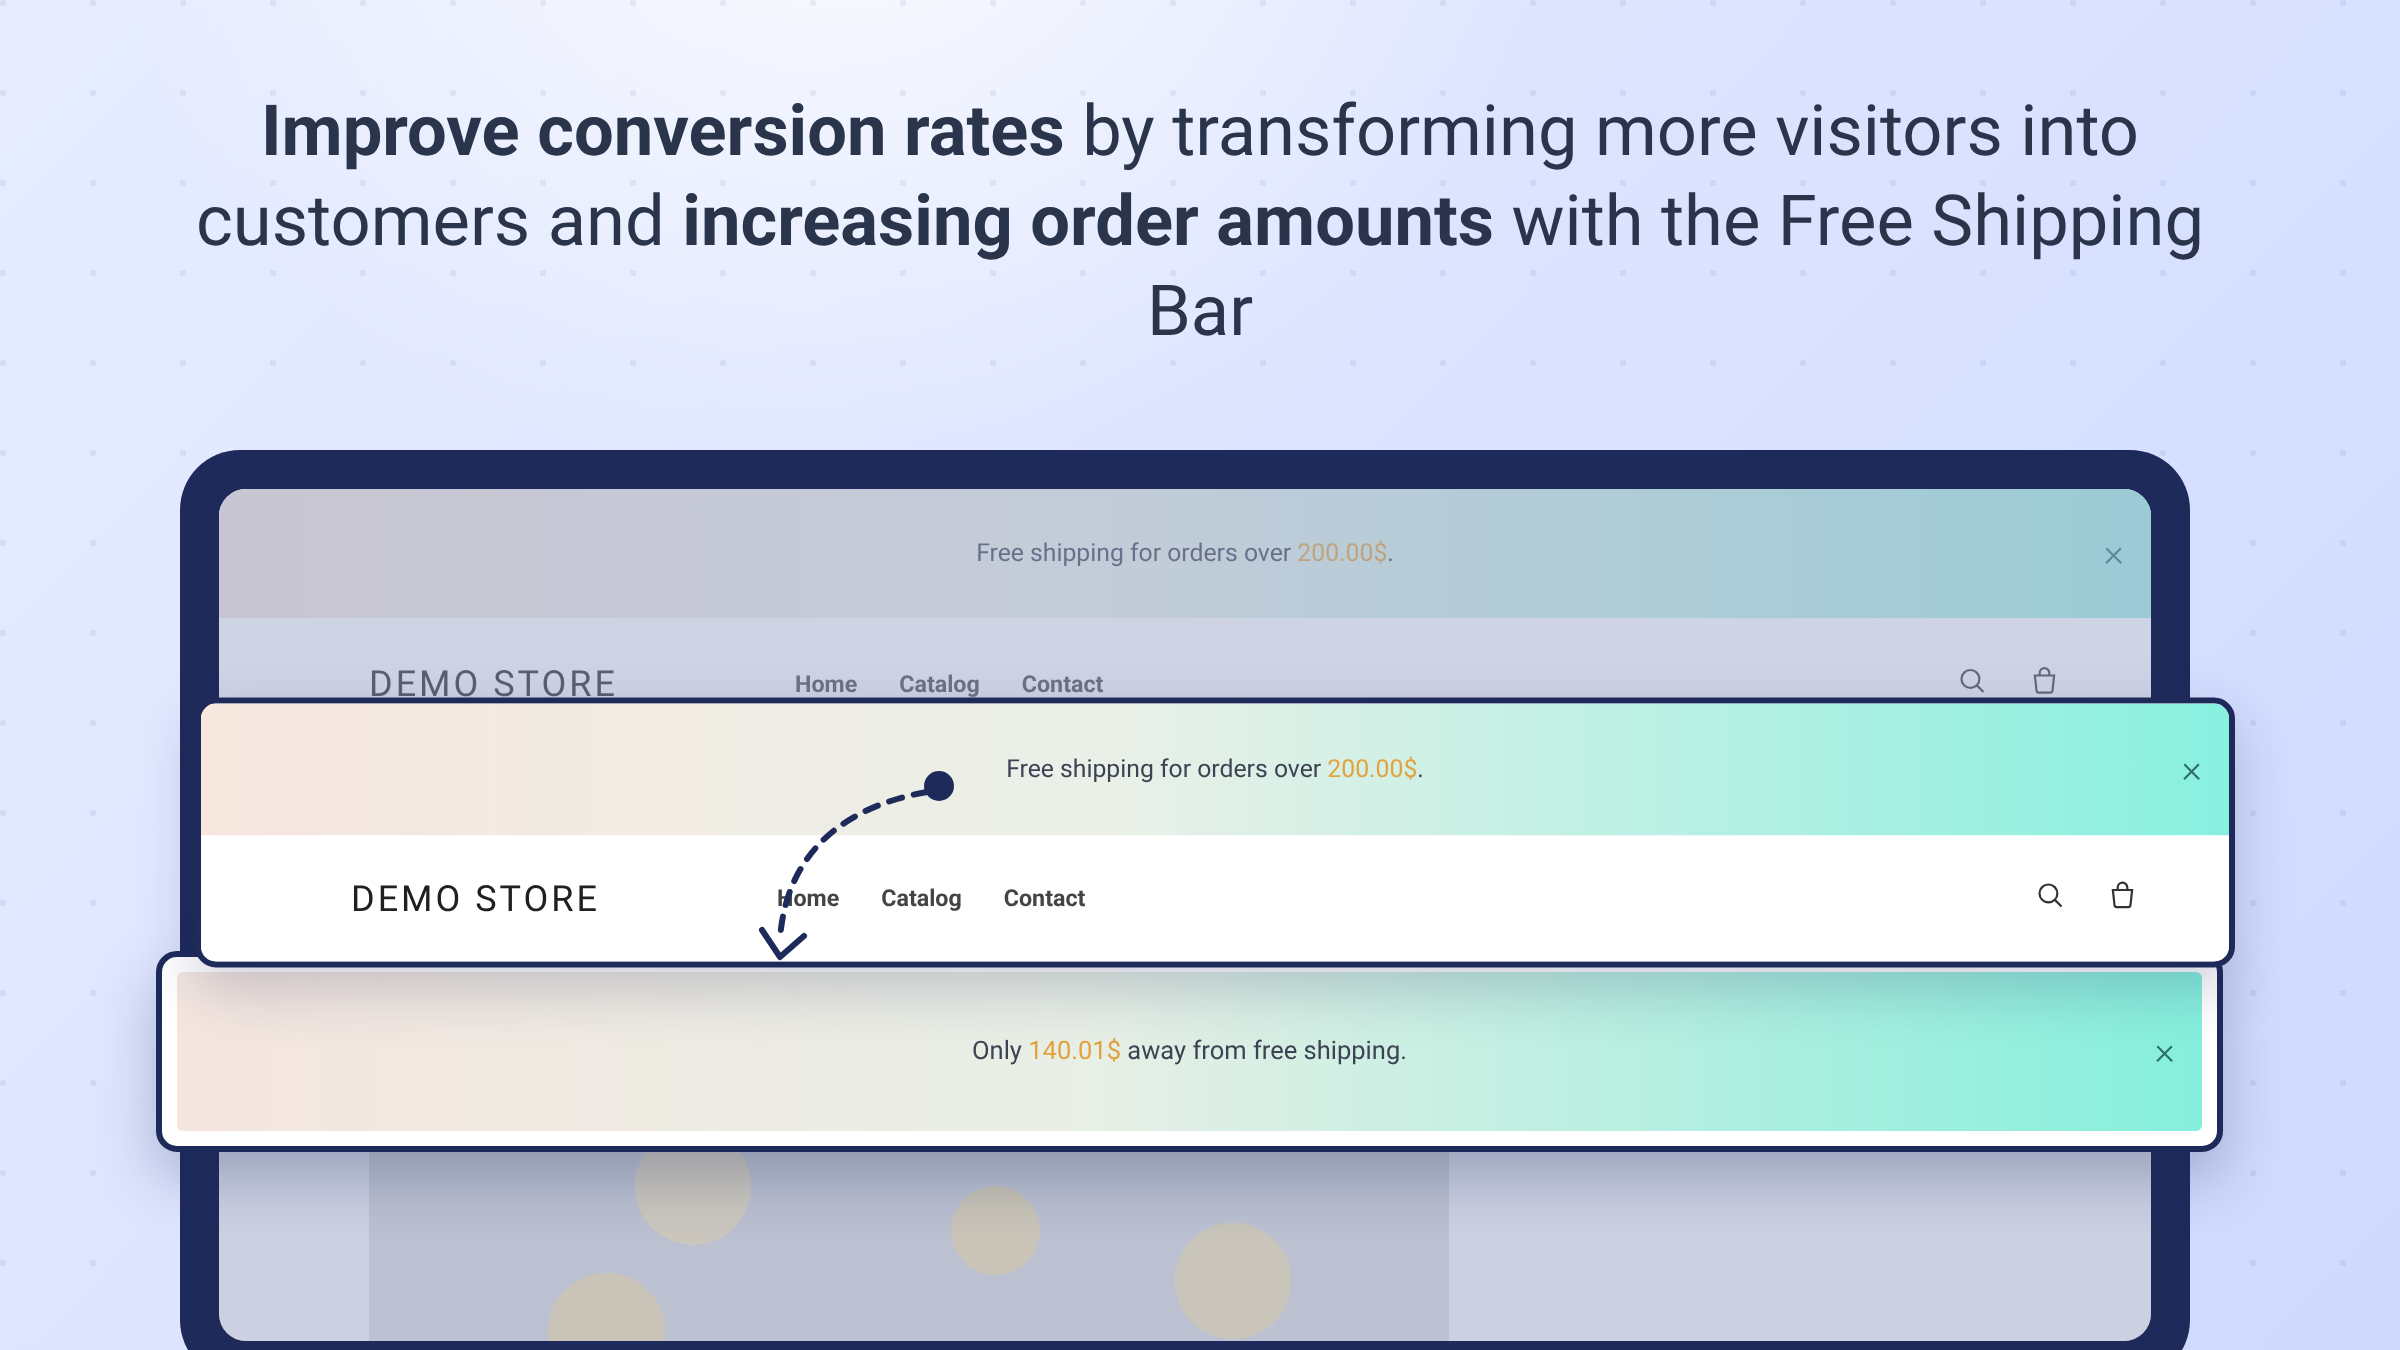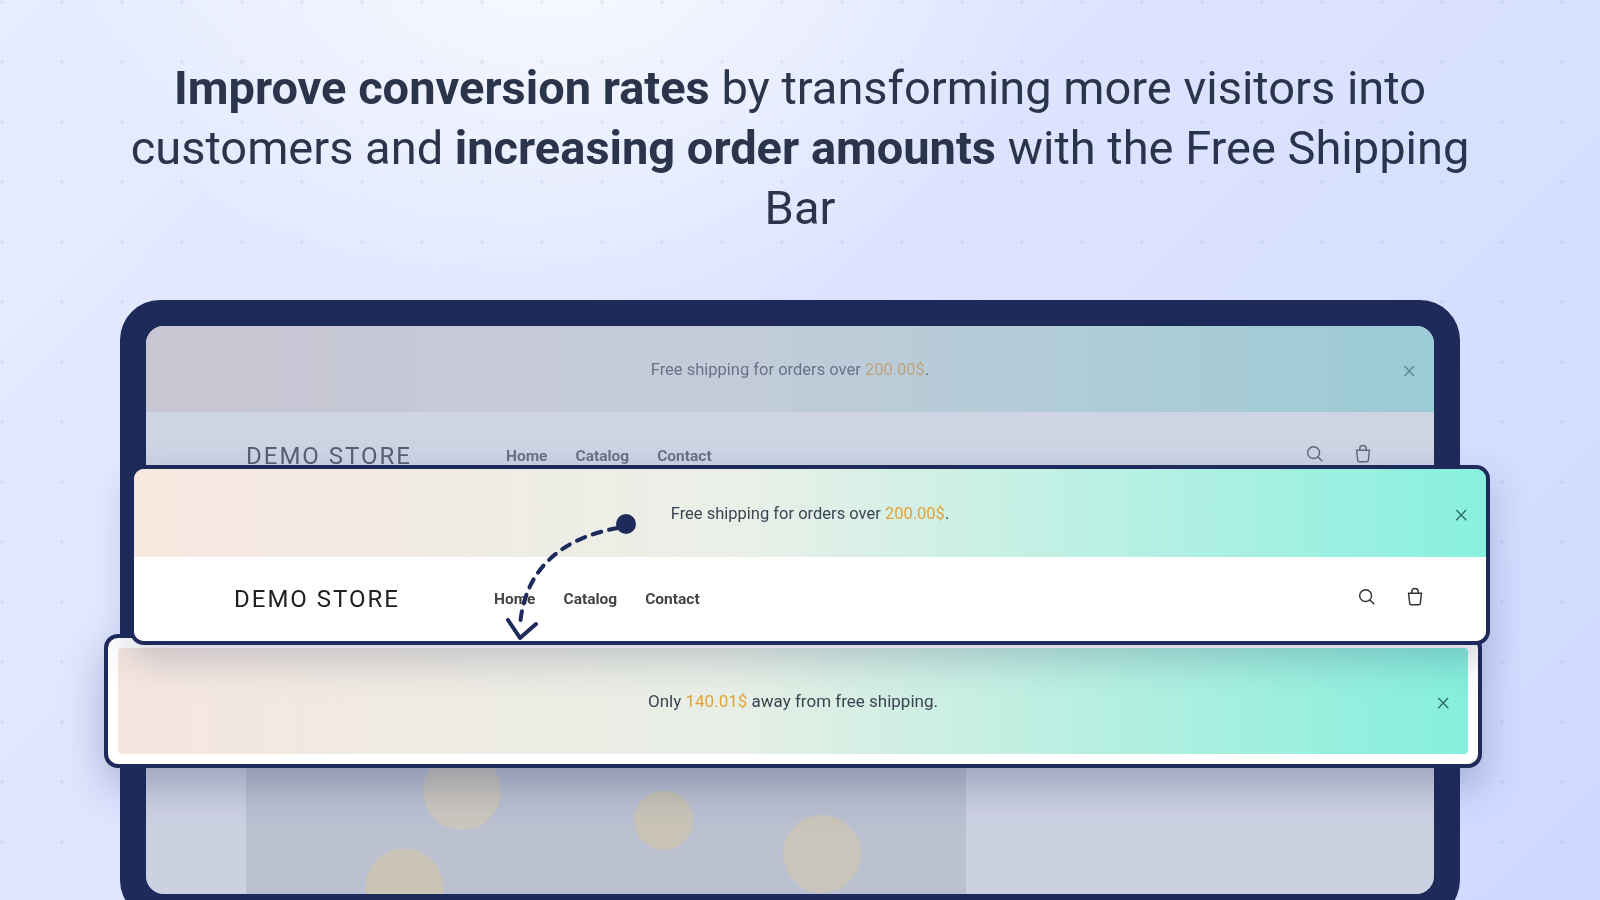--- a/index.html
+++ b/index.html
@@ -96,20 +96,21 @@
   }
 
   .store-header-back,
   .store-header-front {
     height: 88px;
     display: flex;
     align-items: center;
     padding: 0 60px 0 100px;
     background: #fff;
     position: relative;
+    gap: 24px;
   }
   .store-title {
     font-size: 24px;
     letter-spacing: 2px;
     color: #202020;
     flex: 0 0 260px;
   }
   .nav {
     display: flex;
     gap: 28px;

